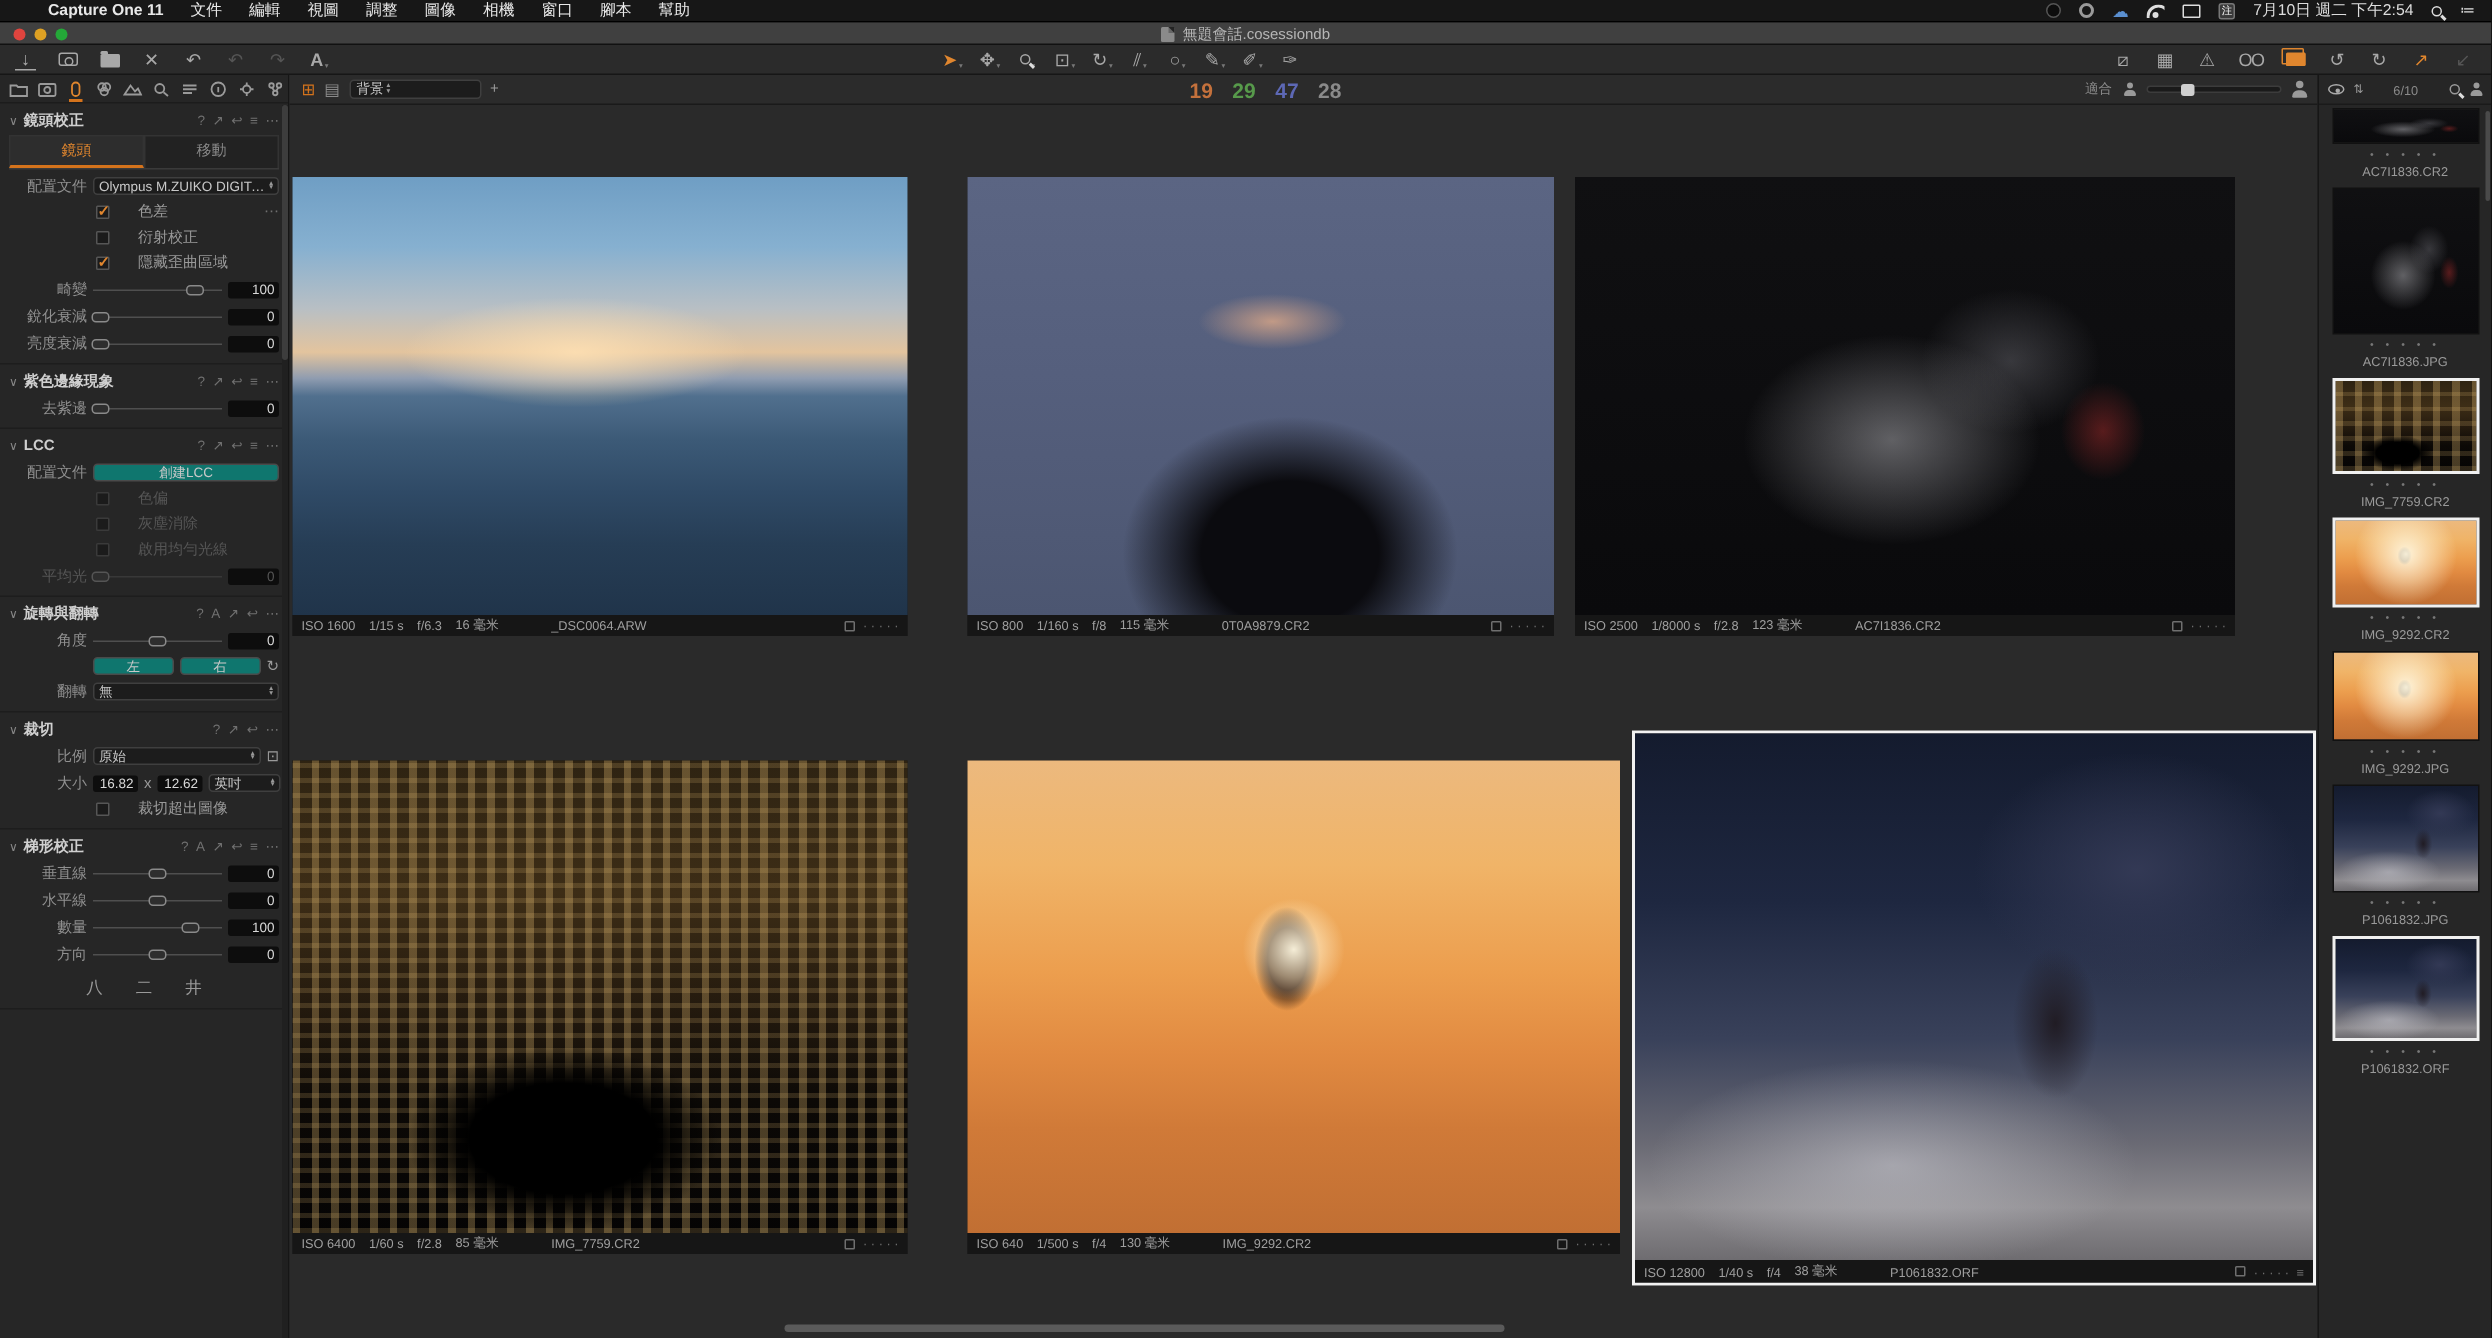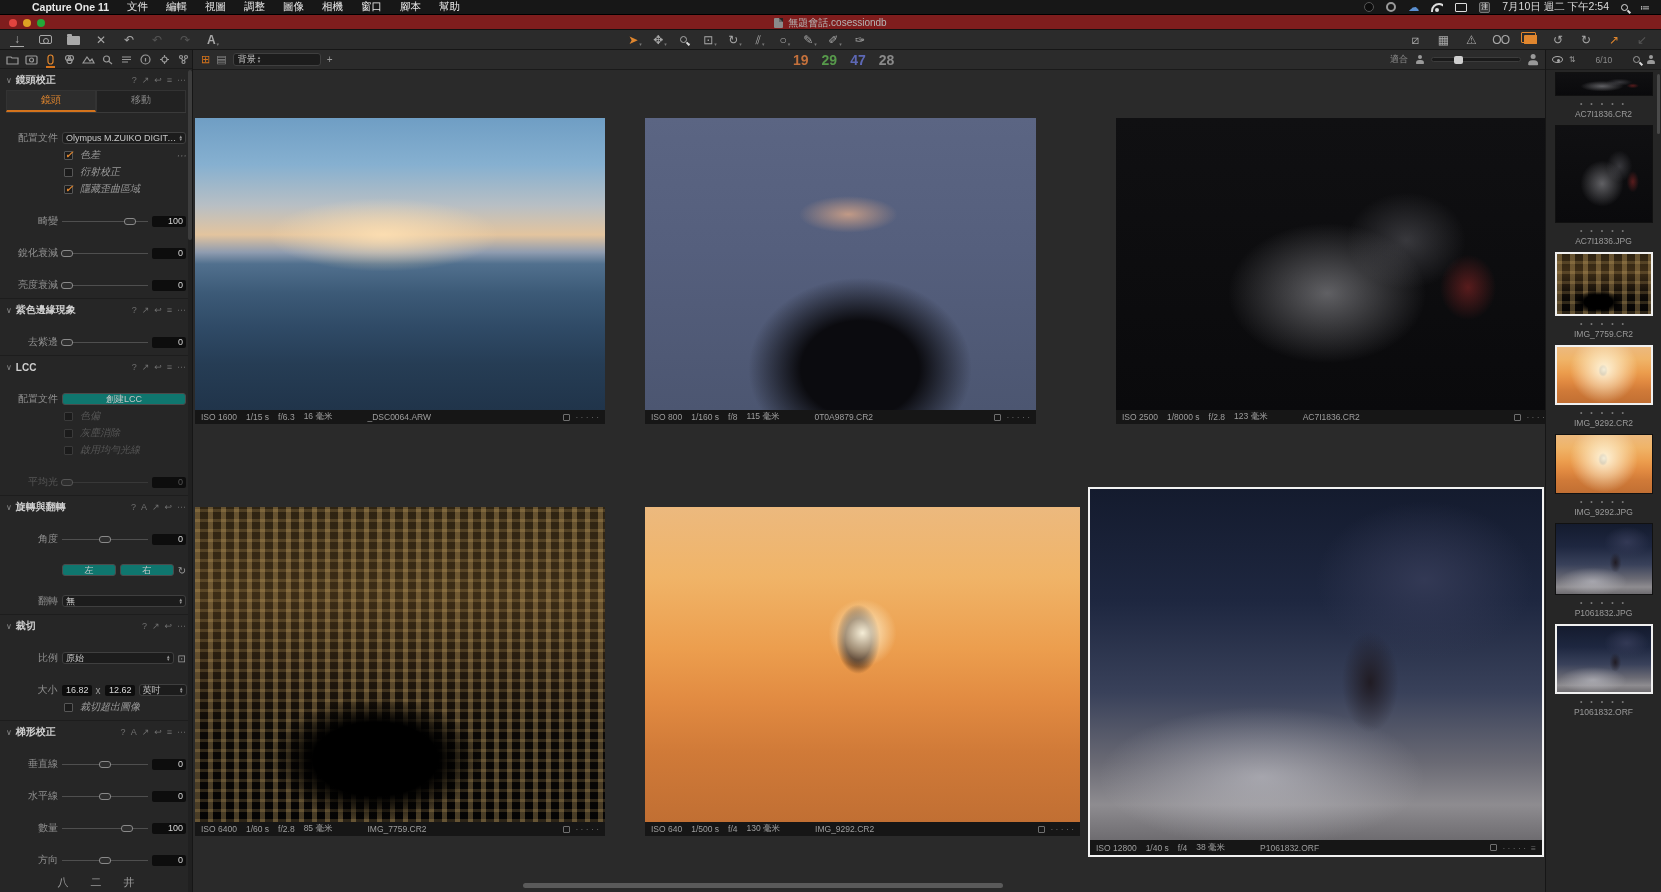--- a/index.html
+++ b/index.html
@@ -20,21 +20,21 @@
   .wifi { width:12px; height:9px; position:relative; overflow:hidden; }
   .wifi:before { content:""; position:absolute; left:0; top:0; width:12px; height:12px; border-radius:50%; border:2px solid #ddd; }
   .wifi:after { content:""; position:absolute; left:4px; top:5px; width:4px; height:4px; border-radius:50%; background:#ddd; }
   .st-display { width:12px; height:9px; border:1.5px solid #ddd; border-radius:1px; }
   .st-ime { width:11px; height:11px; background:#3a3a3a; border:1px solid #777; border-radius:2px; font-size:7px; color:#fff; display:flex; align-items:center; justify-content:center; }
   .icon-loupe { width:7px; height:7px; border:1.5px solid #ddd; border-radius:50%; position:relative; display:inline-block; }
   .icon-loupe:after { content:""; position:absolute; width:1.5px; height:4px; background:#ddd; left:6px; top:5px; transform:rotate(-45deg); }
   .st-list { font-size:10px; letter-spacing:1px; }
 
   
-  .titlebar { position:absolute; top:15px; left:0; right:0; height:15px; background:#7f1d1d; border-bottom:1px solid #111; }
+  .titlebar { position:absolute; top:15px; left:0; right:0; height:15px; background:#404040; border-bottom:1px solid #111; }
   .lights { position:absolute; left:9px; top:4px; display:flex; gap:6px; }
   .light { width:8px; height:8px; border-radius:50%; }
   .l-red{background:#e0443e;} .l-yellow{background:#dea123;} .l-green{background:#24a838;}
   .title-center { position:absolute; left:0; right:0; top:0; height:15px; display:flex; align-items:center; justify-content:center; gap:5px; font-size:10px; color:#b5b5b5; }
   .doc-icon { width:9px; height:10px; background:#8a8a8a; border-radius:1px; position:relative; }
   .doc-icon:after{content:"";position:absolute;right:0;top:0;border-style:solid;border-width:0 4px 4px 0;border-color:#232323 #232323 #666 #666;}
 
   
   .toolbar { position:absolute; top:30px; left:0; right:0; height:20px; background:#2b2b2b; border-bottom:1px solid #161616; display:flex; align-items:center; font-size:12px; color:#a8a8a8; }
   .tb-group { display:flex; align-items:center; gap:14px; }
@@ -65,30 +65,30 @@
   .tooltabs { height:19px; display:flex; align-items:center; gap:6px; padding:0 6px; border-bottom:1px solid #1c1c1c; }
   .ttab { width:15px; height:17px; display:flex; align-items:center; justify-content:center; position:relative; }
   .ttab svg { display:block; }
   .ttab.active:after { content:""; position:absolute; bottom:0; left:2px; right:2px; height:2px; background:#d4731c; }
 
   
   .sect { border-bottom:1px solid #1d1d1d; padding:4px 6px 6px 6px; }
   .sect-head { display:flex; align-items:center; gap:4px; height:14px; color:#cfcfcf; font-size:10px; font-weight:bold; }
   .sect-head .chev { color:#888; font-size:8px; font-weight:normal; }
   .sect-head .hicons { margin-left:auto; display:flex; gap:5px; color:#707070; font-weight:normal; font-size:9px; }
-  .row { display:flex; align-items:center; margin-top:18px; gap:4px;justify-content:center; }
+  .row { display:flex; align-items:center; margin-top:4px; gap:4px; }
   .lab { width:52px; text-align:right; flex-shrink:0; color:#909090; }
   .slider { flex:1; height:9px; position:relative; }
   .slider .track { position:absolute; top:4px; left:0; right:0; height:1px; background:#4f4f4f; }
   .slider .thumb { position:absolute; top:1px; width:12px; height:7px; background:#2e2e2e; border:1px solid #8a8a8a; border-radius:3px; transform:translateX(-50%); }
   .slider.disabled .track { background:#383838; }
   .slider.disabled .thumb { border-color:#555; }
   .valbox { width:34px; height:11px; background:#0d0d0d; border-radius:2px; color:#d8d8d8; font-size:9px; text-align:right; padding-right:3px; line-height:11px; flex-shrink:0; }
   .valbox.dim { color:#555; }
-  .cbrow { display:flex; align-items:center; gap:7px; margin:3px 0 0 58px;font-style:italic; }
+  .cbrow { display:flex; align-items:center; gap:19px; margin:3px 0 0 58px; }
   .cb { width:9px; height:9px; background:#1b1b1b; border:1px solid #565656; border-radius:1px; position:relative; flex-shrink:0; }
   .cb.checked:after { content:"✓"; position:absolute; left:0px; top:-3px; color:#e0862e; font-size:10px; font-weight:bold; }
   .cbrow.disabled, .cbrow.disabled .cblabel { color:#555; }
   .cbrow.disabled .cb { border-color:#3a3a3a; }
   .dropdown { flex:1; height:12px; background:#1c1c1c; border:1px solid #3f3f3f; border-radius:3px; display:flex; align-items:center; font-size:9px; color:#c8c8c8; padding:0 3px; min-width:0; }
   .dropdown .dd-text { flex:1; white-space:nowrap; overflow:hidden; text-overflow:ellipsis; }
   .stepper { display:flex; flex-direction:column; line-height:3.5px; font-size:5px; color:#999; margin-left:2px; }
   .btn { flex:1; height:12px; background:#0f766e; border:1px solid #4a4a4a; border-radius:3px; color:#c8c8c8; font-size:9px; display:flex; align-items:center; justify-content:center; }
   .tabs2 { display:flex; margin-top:3px; border-bottom:1px solid #3a3a3a; }
   .tab2 { flex:1; text-align:center; padding:2px 0 3px; color:#8a8a8a; background:#222; border:1px solid #333; border-bottom:none; }
@@ -637,21 +637,21 @@
             <span>1/160 s</span>
             <span>f/8</span>
             <span>115 毫米</span>
           <span class="fname">0T0A9879.CR2</span>
           <span class="cap-right">
               <span class="cbx"></span>
               <span>· · · · ·</span>
             </span>
         </div>
       </div>
-      <div class="cell" style="left:923px; top:68px; width:440px;">
+      <div class="cell" style="left:857px; top:68px; width:440px;">
         <div class="photo ph3" style="height:292px;"></div>
         <div class="cap">
           <span>ISO 2500</span>
             <span>1/8000 s</span>
             <span>f/2.8</span>
             <span>123 毫米</span>
           <span class="fname">AC7I1836.CR2</span>
           <span class="cap-right">
               <span class="cbx"></span>
               <span>· · · · ·</span>

